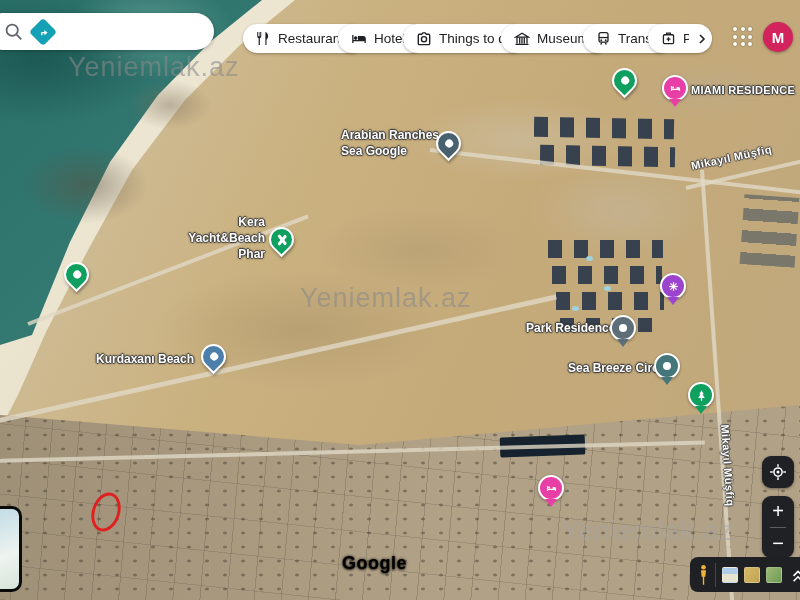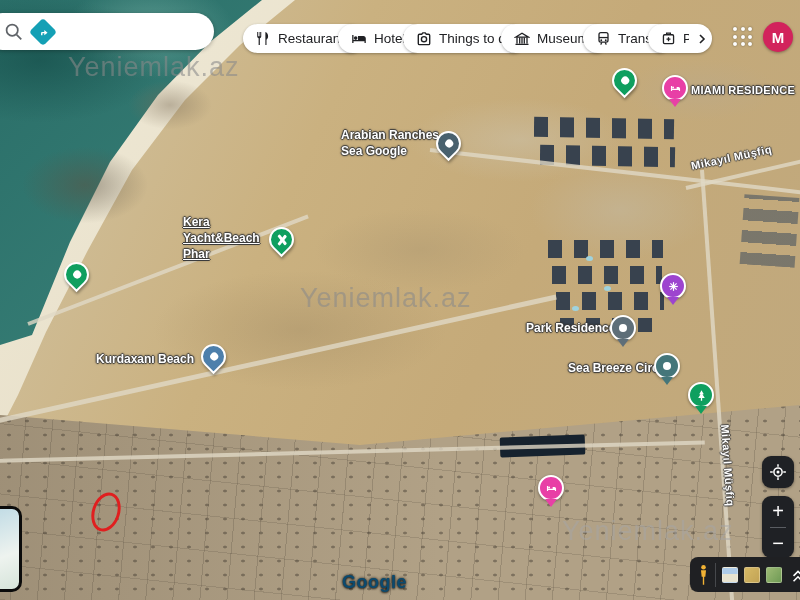--- a/index.html
+++ b/index.html
@@ -82,21 +82,21 @@
 
   .maplabel{position:absolute;color:#fff;font:700 12px/16px "Liberation Sans",sans-serif;
     text-shadow:-1px 0 1px #3c3c3c,1px 0 1px #3c3c3c,0 -1px 1px #3c3c3c,0 1px 1px #3c3c3c,0 0 3px rgba(0,0,0,.6);}
   .street{position:absolute;color:#fff;font:700 11px "Liberation Sans",sans-serif;letter-spacing:.5px;
     text-shadow:-1px 0 1px #444,1px 0 1px #444,0 -1px 1px #444,0 1px 1px #444;white-space:nowrap;}
 
   
   .watermark{position:absolute;font:400 27px "Liberation Sans",sans-serif;color:rgba(138,138,138,.58);
     letter-spacing:1px;white-space:nowrap;}
   .wm3{color:rgba(165,165,165,.5);}
-  .google-logo{position:absolute;left:342px;top:572px;color:#0c4a6e;font:600 18px "Liberation Sans",sans-serif;
+  .google-logo{position:absolute;left:342px;top:553px;color:#000000;font:600 18px "Liberation Sans",sans-serif;
     text-shadow:0 0 3px rgba(0,0,0,.8),0 1px 2px rgba(0,0,0,.6);letter-spacing:.5px;}
   .red-ellipse{position:absolute;left:92px;top:492px;width:22px;height:34px;border:3px solid #e01f1f;
     border-radius:50%;transform:rotate(18deg);}
   .mini-thumb{position:absolute;left:-24px;top:506px;width:40px;height:80px;border:3px solid #0b0b0b;
     border-radius:10px;background:linear-gradient(160deg,#bcd9e4,#eef3ef 60%,#d6e4da);}
 
   
   .loc-btn{position:absolute;left:762px;top:456px;width:32px;height:32px;background:#1f2125;border-radius:9px;
     display:flex;align-items:center;justify-content:center;box-shadow:0 1px 3px rgba(0,0,0,.4);}
   .zoom-ctl{position:absolute;left:762px;top:496px;width:32px;height:62px;background:#1f2125;border-radius:9px;
@@ -157,21 +157,21 @@
       </svg>
   </div>
   <div class="maplabel" style="left:691px;top:82px;font-size:11px;letter-spacing:.3px;">MIAMI RESIDENCE</div>
 
   <div class="maplabel" style="left:332px;top:127px;width:100px;text-align:left;margin-left:9px;">
     <div>Arabian Ranches</div>
     <div>Sea Google</div>
   </div>
   <div class="tpin dot" style="left:436px;top:131px;background:#49616e;"></div>
 
-  <div class="maplabel" style="left:183px;top:214px;width:82px;text-align:left;text-decoration:underline;">
+  <div class="maplabel" style="left:183px;top:214px;width:82px;text-align:right;">
     <div>Kera</div>
     <div>Yacht&amp;Beach</div>
     <div>Phar</div>
   </div>
   <div class="tpin" style="left:269px;top:227px;background:#0f9f5f;">
     <span class="kcross"></span>
   </div>
 
   <div class="tpin dot" style="left:64px;top:262px;background:#0f9f5f;"></div>
 

